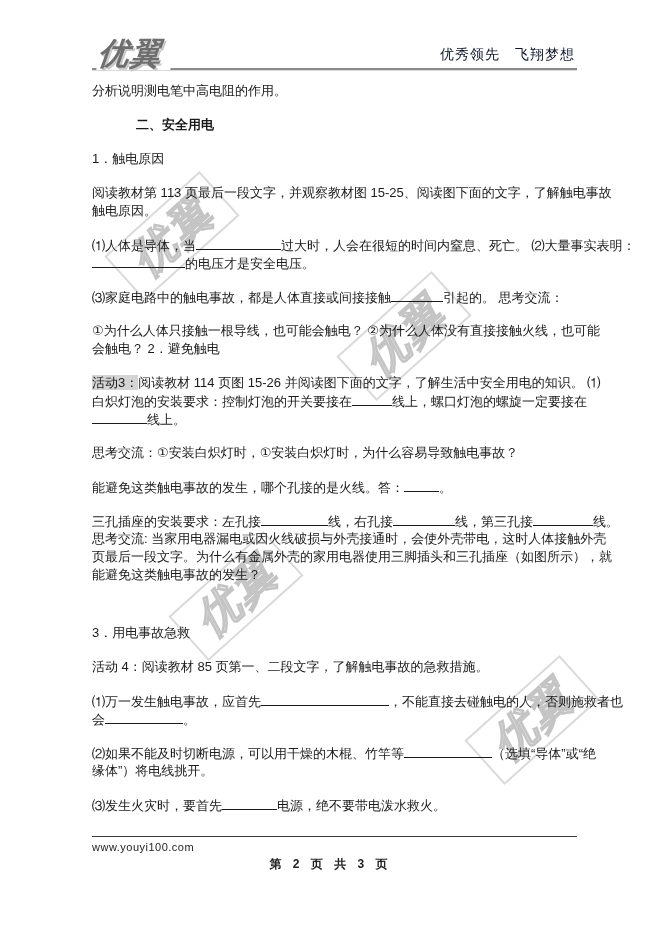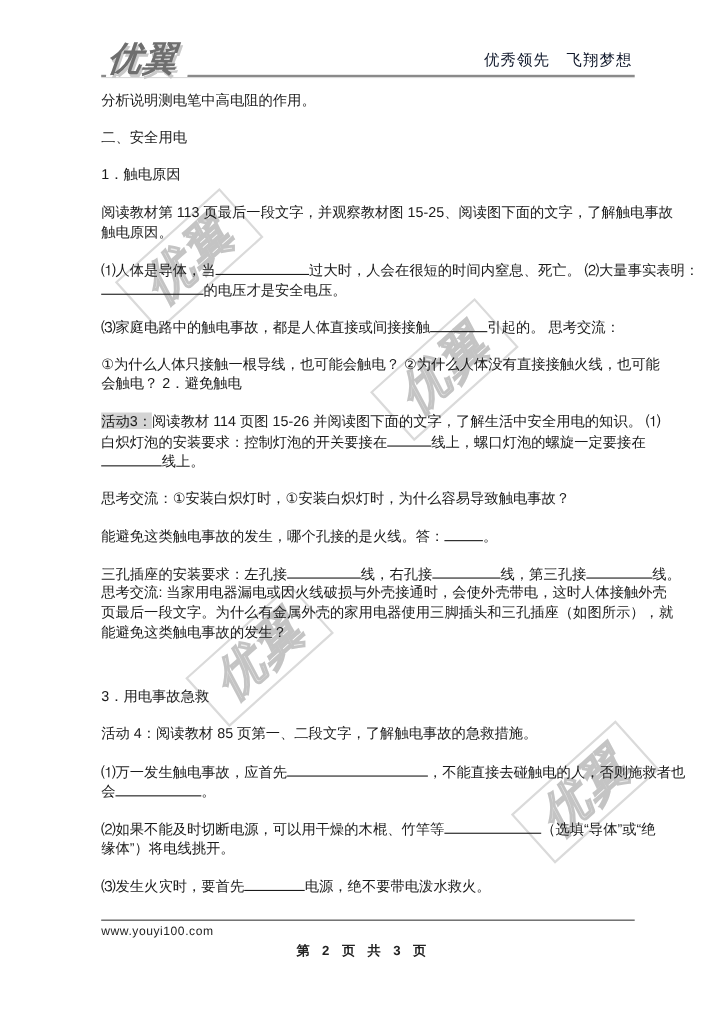--- a/index.html
+++ b/index.html
@@ -34,21 +34,21 @@
   .wm1{left:108px;top:206px;}
   .wm2{left:340px;top:306px;}
   .wm3{left:172px;top:566px;}
   .wm4{left:468px;top:690px;}
   
   .doc{
     position:absolute;left:92px;top:82px;width:483px;z-index:2;
     font-size:13px;line-height:18px;
   }
   .para{margin:0 0 16px 0;}
-  .para.bold{font-weight:normal;}
+  .para.bold{font-weight:bold;margin-left:44px;}
   .para.gap{margin-top:40px;}
   .line{white-space:nowrap;height:18px;}
   .blank{
     display:inline-block;height:1em;vertical-align:baseline;
     border-bottom:1px solid #1a1a1a;
   }
   .hl{background:#d4d4d4;}
   
   .footer-rule{
     position:absolute;left:92px;right:84px;top:836px;height:0;z-index:2;

